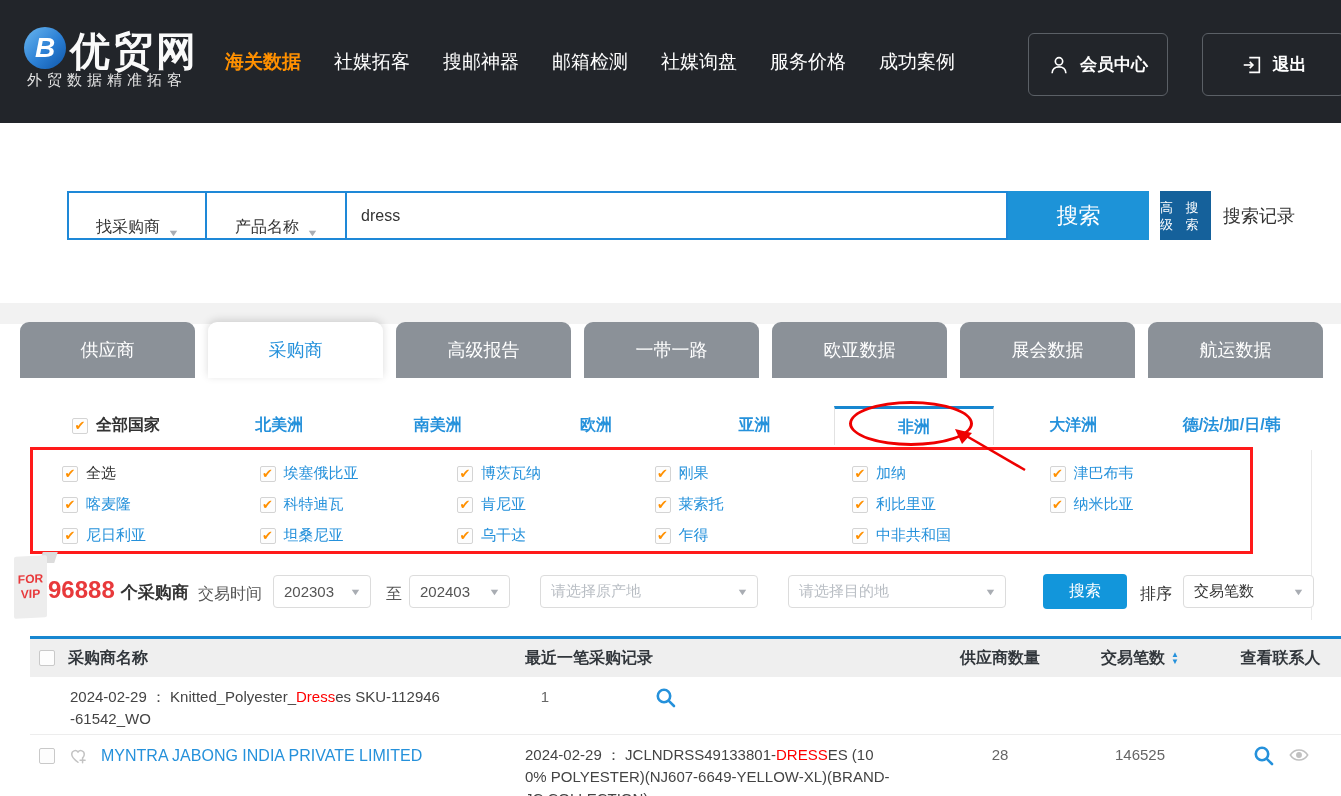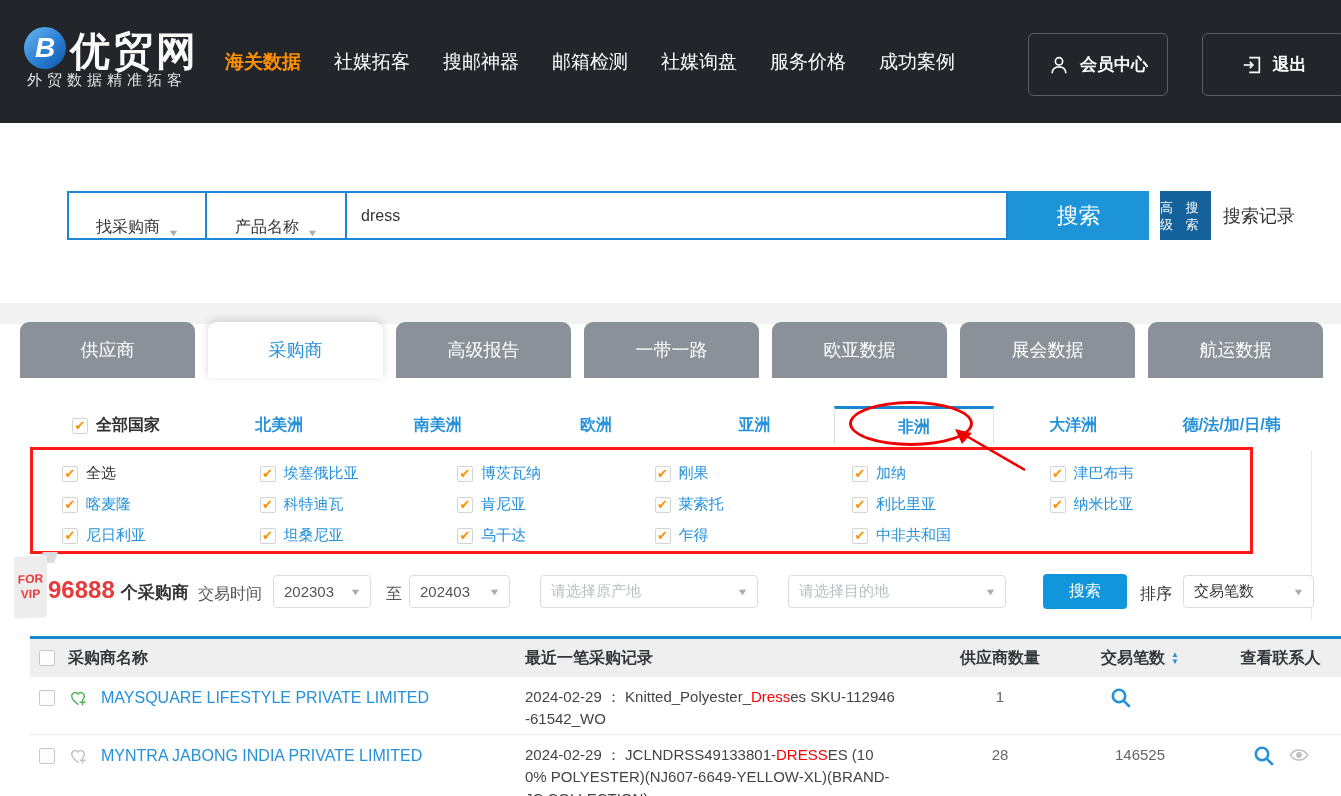--- a/index.html
+++ b/index.html
@@ -304,28 +304,20 @@
         <span>▲</span>
         <span>▼</span>
       </span>
     </div>
     <div class="c5">
         <span>查看联系人</span>
       </div>
   </div>
 
   <div class="trow row1">
-    <div class="c1">
-      <span class="cb empty"></span>
-      <svg class="icon-heart" width="20" height="20" viewBox="0 0 24 24" fill="none" stroke="#52b558" stroke-width="1.8" stroke-linecap="round">
-        <path d="M12 19.5C7.5 16.3 4.5 13.3 4.5 9.9A4.2 4.2 0 0 1 12 7.2a4.2 4.2 0 0 1 7.5 2.7c0 1.2-.4 2.3-1.2 3.4"></path>
-        <path d="M14.5 17h6M17.5 14v6"></path>
-      </svg>
-      <a class="company">MAYSQUARE LIFESTYLE PRIVATE LIMITED</a>
-    </div>
     <div class="c2"><span>2024-02-29 ：  Knitted_Polyester_</span><span class="kw">Dress</span><span>es SKU-112946-61542_WO</span></div>
     <div class="c3">1</div>
     <div class="c5">
       <svg class="icon-mag" width="24" height="24" viewBox="0 0 24 24" fill="none" stroke="#2591db" stroke-width="2.6" stroke-linecap="round">
         <circle cx="10" cy="10" r="6.2"></circle>
           <path d="M14.8 14.8 20 20"></path>
       </svg>
     </div>
   </div>
 

